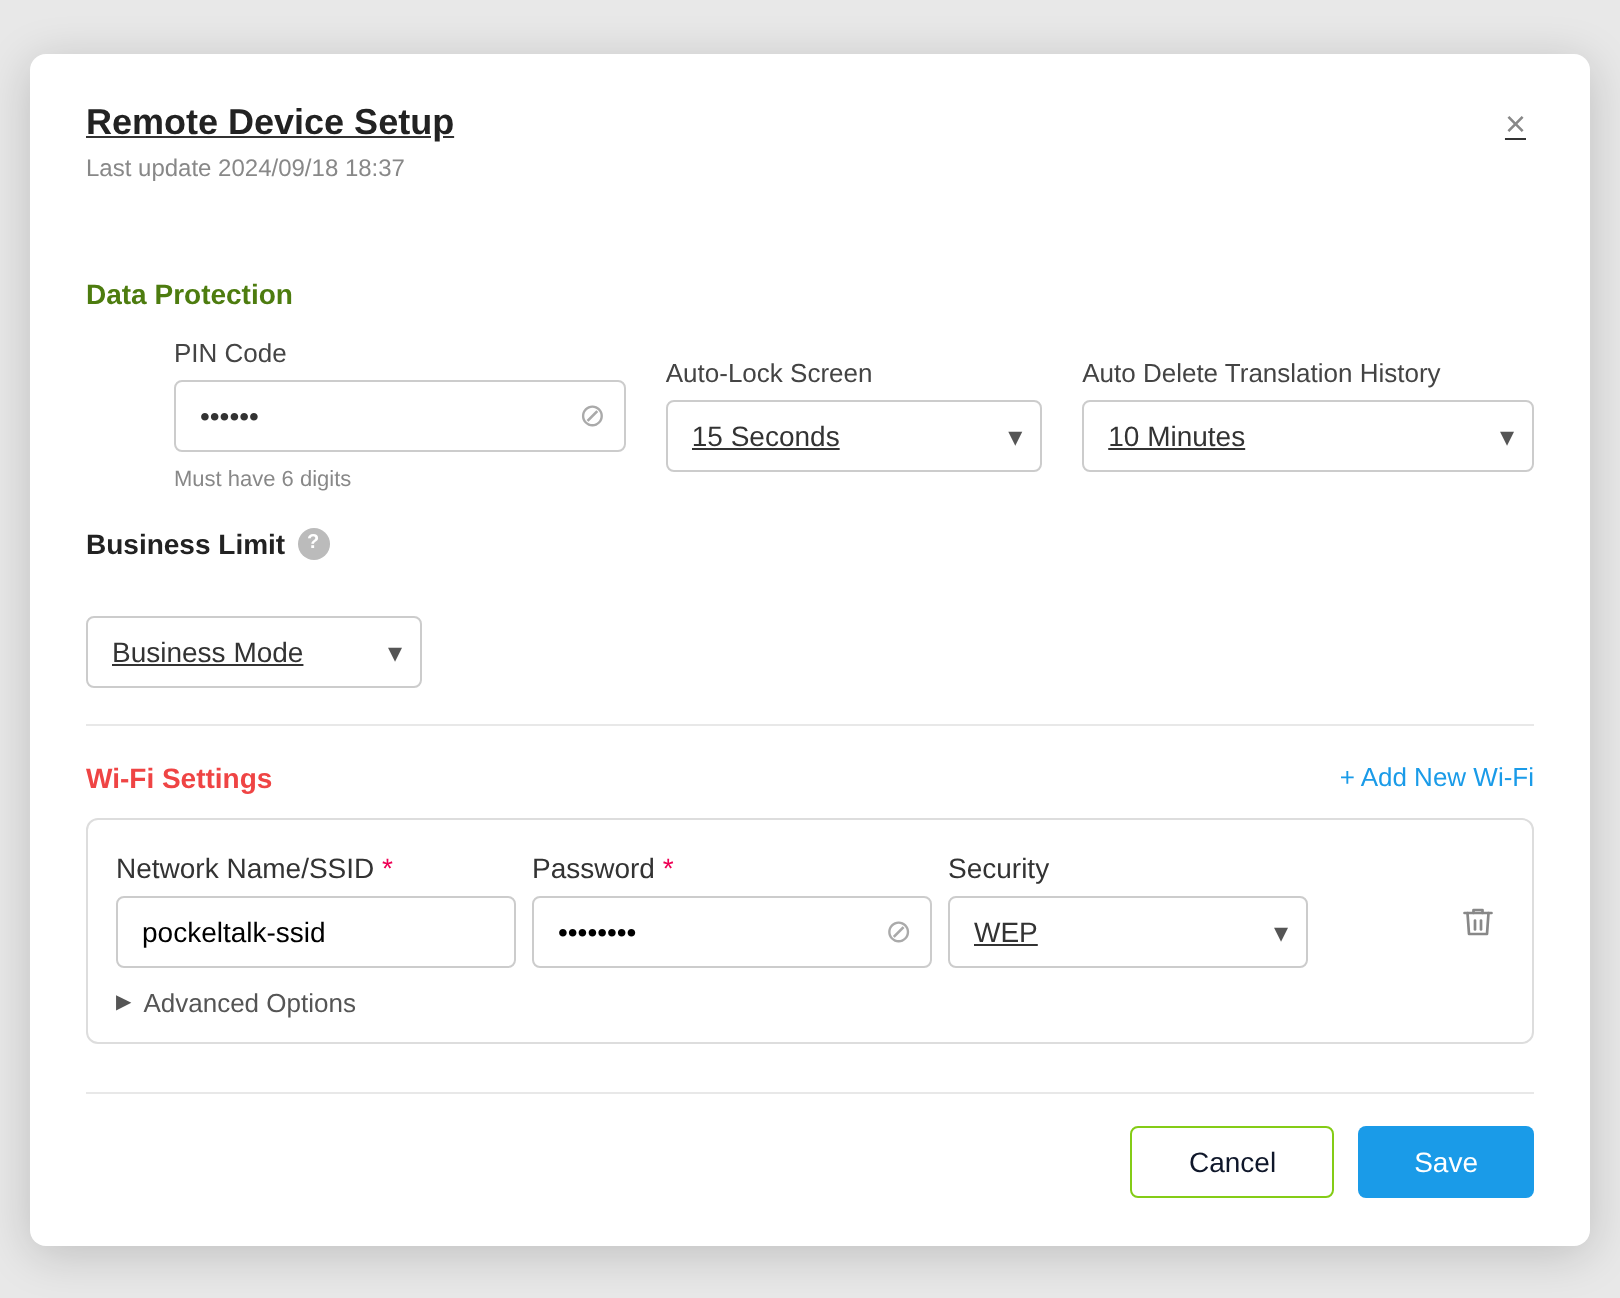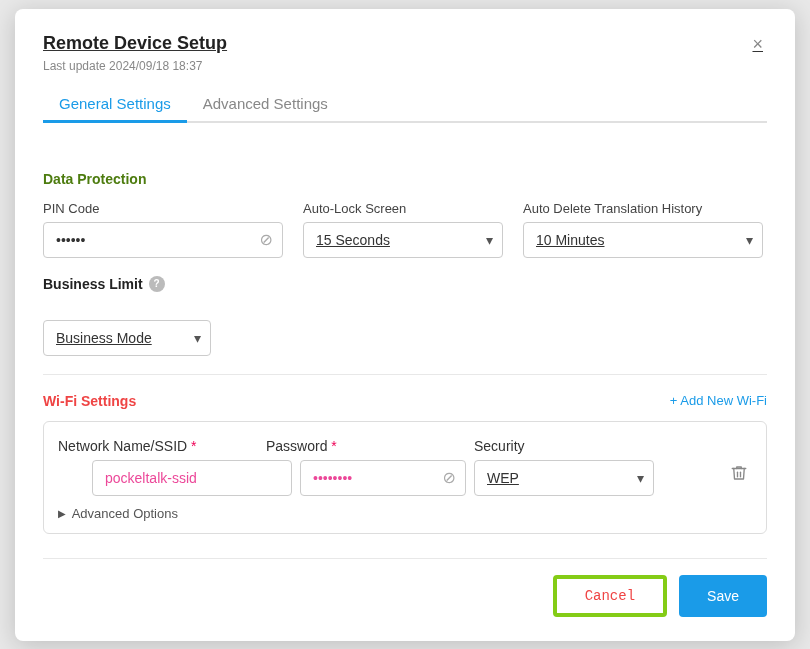--- a/index.html
+++ b/index.html
@@ -74,20 +74,21 @@
       font-weight: 700;
       margin-bottom: 14px;
       color: #4d7c0f;
       margin-top: 48px;
     }
     .form-row {
       display: flex;
       gap: 20px;
       margin-bottom: 8px;
       align-items: center;
+      margin-left: 44px;
     }
     .form-group {
       display: flex;
       flex-direction: column;
       gap: 6px;
     }
     .form-group label {
       font-size: 13px;
       color: #444;
     }
@@ -226,24 +227,23 @@
       flex: 0 0 200px;
     }
     .wifi-security {
       flex: 0 0 180px;
     }
     .wifi-field input {
       padding: 9px 12px;
       border: 1px solid #ccc;
       border-radius: 4px;
       font-size: 14px;
-      color: #ec4899;
+      color: #000000;
       background: #fff;
       width: 100%;
-      margin-left: 34px;
     }
     .delete-btn {
       background: none;
       border: none;
       cursor: pointer;
       color: #888;
       font-size: 18px;
       margin-top: 22px;
       margin-left: auto;
       padding: 4px;
@@ -265,27 +265,26 @@
     .footer {
       display: flex;
       justify-content: flex-end;
       gap: 12px;
       margin-top: 24px;
       padding-top: 16px;
       border-top: 1px solid #e8e8e8;
     }
     .cancel-btn {
       padding: 9px 28px;
-      border: 4px solid #84cc16;
+      border: 1px solid #84cc16;
       border-radius: 4px;
       background: #fff;
-      color: #ef4444;
-      font-size: 14px;
-      cursor: pointer;
-      font-family: Liberation Mono, monospace;
+      color: #0f172a;
+      font-size: 14px;
+      cursor: pointer;
     }
     .save-btn {
       padding: 9px 28px;
       border: none;
       border-radius: 4px;
       background: #1a9be8;
       color: #fff;
       font-size: 14px;
       cursor: pointer;
       font-weight: 500;
@@ -299,35 +298,32 @@
 </head>
 <body>
 
 <div class="modal">
   <div class="modal-header">
     <span class="modal-title">Remote Device Setup</span>
     <button class="close-btn">×</button>
   </div>
   <div class="last-update">Last update 2024/09/18 18:37</div>
 
-  <div class="tabs">
-    <button class="tab active">General Settings</button>
-    <button class="tab">Advanced Settings</button>
-  </div>
 
   <div>
     <div class="section-title">Data Protection</div>
     <div class="form-row">
 
       <div class="form-group pin-group">
         <label>PIN Code</label>
         <div class="input-with-icon">
           <input type="password" value="••••••" style="">
           <span class="eye-icon">⊘</span>
         </div>
+        <span class="hint-text">Must have 6 digits</span>
       </div>
 
       <div class="form-group autolock-group">
         <label>Auto-Lock Screen</label>
         <div class="select-wrapper">
           <select>
             <option>Never</option>
             <option>5 Seconds</option>
             <option>10 Seconds</option>
             <option selected="">15 Seconds</option>

